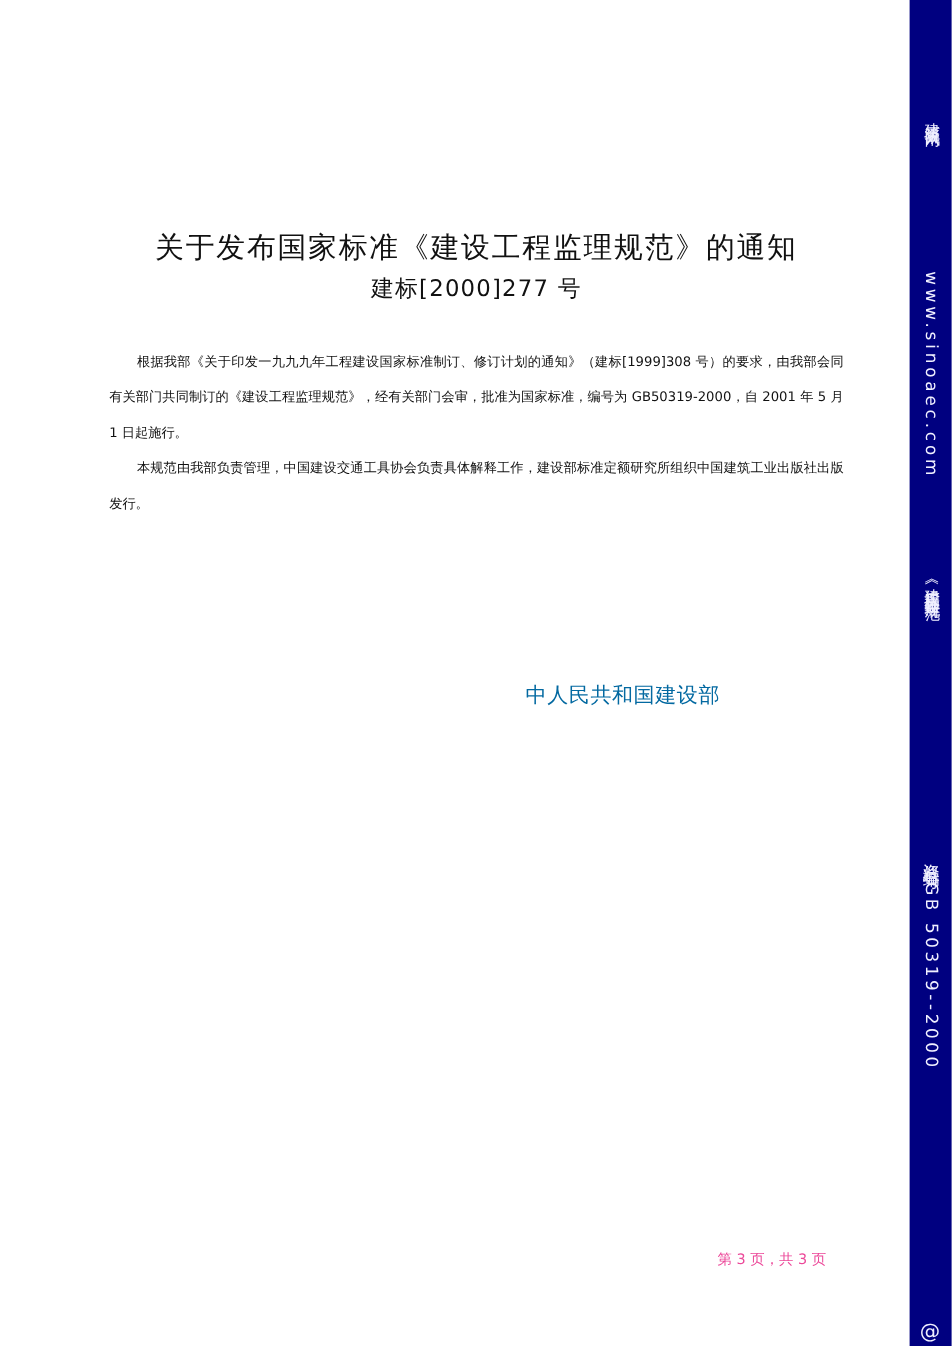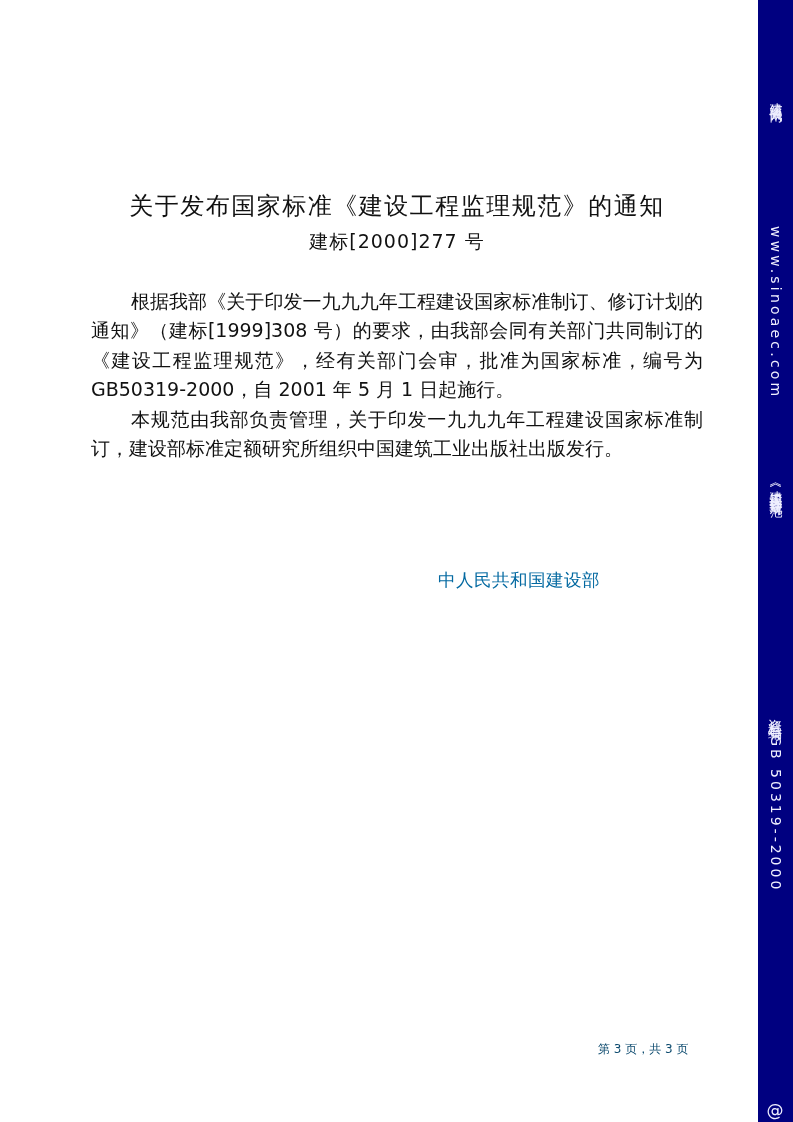--- a/index.html
+++ b/index.html
@@ -46,21 +46,21 @@
       margin-top: 2px;
       color: #111;
       white-space: nowrap;
     }
     .body-text {
       position: absolute;
       left: 91px;
       width: 612px;
       top: 287px;
       font-family: "DejaVu Sans", "Liberation Sans", sans-serif;
-      font-size: 19px;
+      font-size: 11px;
       line-height: 29.4px;
       color: #111;
       text-align: justify;
     }
     .body-text p {
       margin: 0;
       text-indent: 2.1em;
     }
     .signature {
       position: absolute;
@@ -80,21 +80,21 @@
       line-height: 28px;
       margin-top: 2px;
     }
     .footer {
       position: absolute;
       left: 598px;
       top: 1040px;
       font-family: "DejaVu Sans", "Liberation Sans", sans-serif;
       font-size: 12px;
       line-height: 18px;
-      color: #0c4a6e;
+      color: #ec4899;
       white-space: nowrap;
     }
     .side-strip {
       position: absolute;
       left: 758px;
       top: 0;
       width: 35px;
       height: 1122px;
       background: #000080;
       color: #e8e8ff;
@@ -133,21 +133,21 @@
 <body>
 
 <div class="page">
   <div class="title-wrap">
     <div class="title-main">关于发布国家标准《建设工程监理规范》的通知</div>
     <div class="title-sub">建标[2000]277 号</div>
   </div>
 
   <div class="body-text">
     <p>根据我部《关于印发一九九九年工程建设国家标准制订、修订计划的通知》（建标[1999]308 号）的要求，由我部会同有关部门共同制订的《建设工程监理规范》，经有关部门会审，批准为国家标准，编号为 GB50319-2000，自 2001 年 5 月 1 日起施行。</p>
-    <p>本规范由我部负责管理，关于印发一九九九年工程建设国家标准制订，建设部标准定额研究所组织中国建筑工业出版社出版发行。</p>
+    <p>本规范由我部负责管理，中国建设交通工具协会负责具体解释工作，建设部标准定额研究所组织中国建筑工业出版社出版发行。</p>
   </div>
 
   <div class="signature">
     <div class="sig-org">中人民共和国建设部</div>
   </div>
 
   <div class="footer">第 3 页，共 3 页</div>
 </div>
 
 <div class="side-strip">

